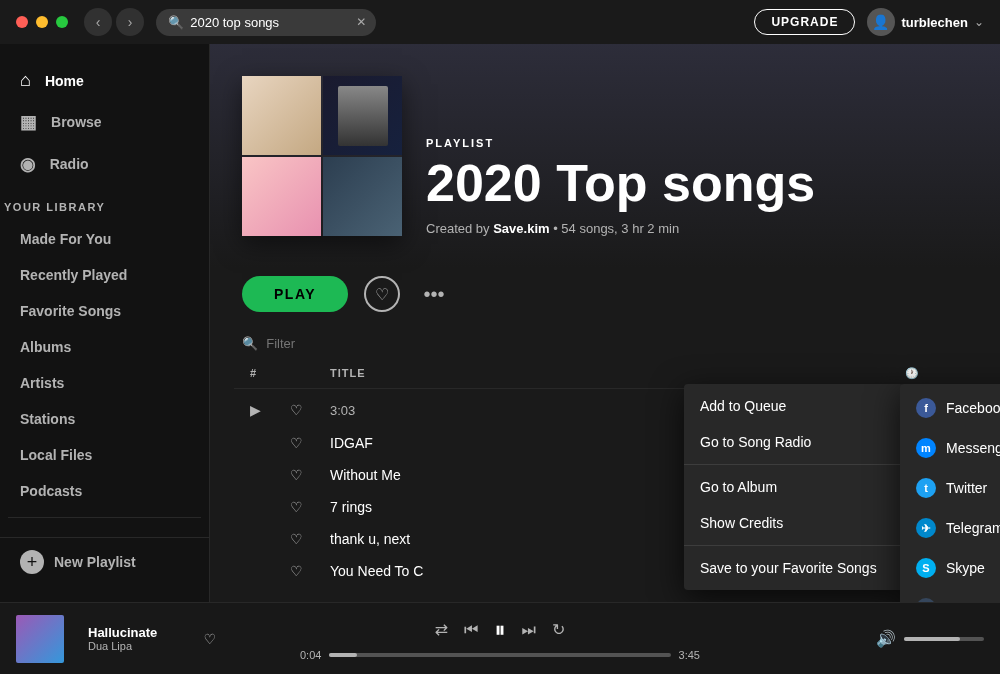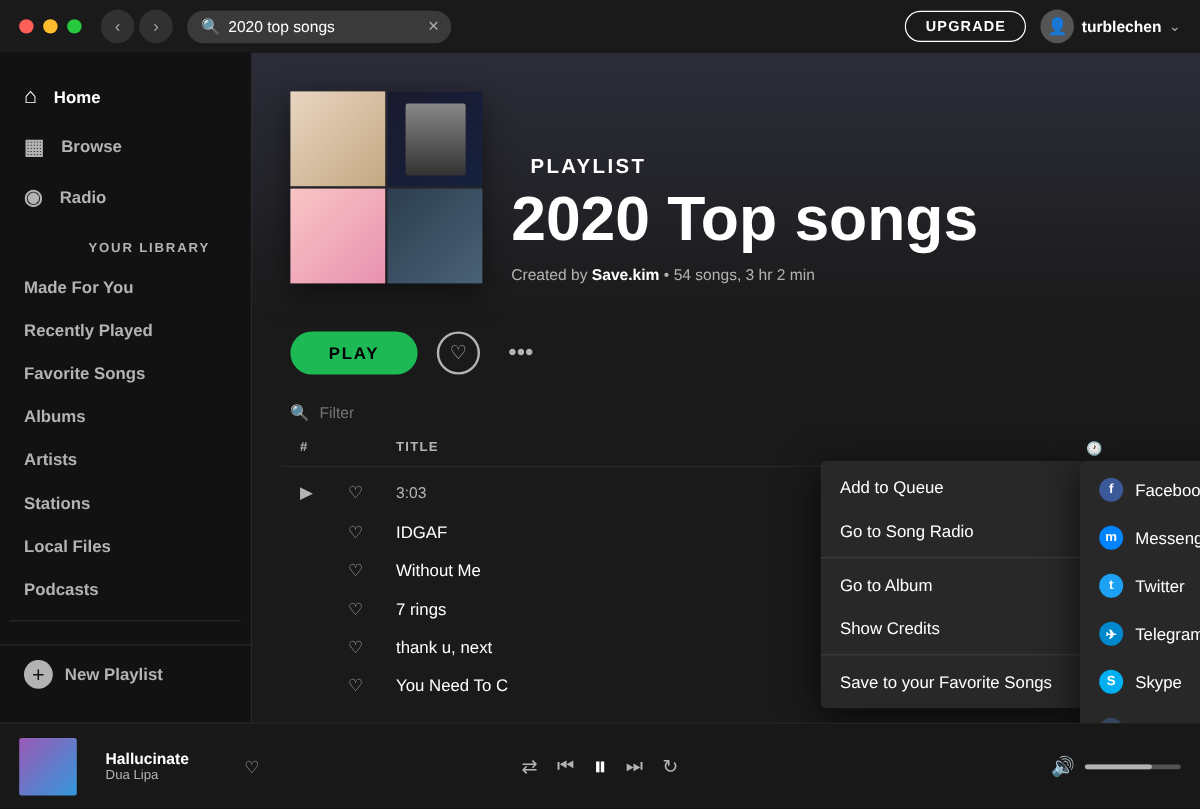--- a/index.html
+++ b/index.html
@@ -133,23 +133,22 @@
       font-weight: 600;
       color: #b3b3b3;
     }
     .sidebar-item.active { color: #fff; }
     .sidebar-icon { font-size: 18px; }
     .sidebar-section-label {
       font-size: 11px;
       font-weight: 700;
       letter-spacing: 1.5px;
       color: #b3b3b3;
-      padding: 16px 34px 8px;
+      padding: 16px 4px 8px;
       text-transform: uppercase;
-      text-align: right;
     }
     .sidebar-divider {
       height: 1px;
       background: #282828;
       margin: 8px 0;
     }
     .sidebar-scroll {
       flex: 1;
       overflow-y: auto;
       padding: 0 8px;
@@ -209,27 +208,26 @@
     .cover-cell {
       background: #555;
       overflow: hidden;
     }
     .cover-cell:nth-child(1) { background: linear-gradient(135deg, #e8d5c0, #c4a882); }
     .cover-cell:nth-child(2) { background: linear-gradient(135deg, #1a1a2e, #16213e); }
     .cover-cell:nth-child(3) { background: linear-gradient(135deg, #f9c5c5, #e891b0); }
     .cover-cell:nth-child(4) { background: linear-gradient(135deg, #2c3e50, #4a6274); }
     .playlist-info { flex: 1; }
     .playlist-type {
-      font-size: 17px;
+      font-size: 11px;
       font-weight: 700;
       letter-spacing: 2px;
       text-transform: uppercase;
       color: #fff;
       margin-bottom: 8px;
-      margin-left: 16px;
     }
     .playlist-title {
       font-size: 52px;
       font-weight: 900;
       color: #fff;
       line-height: 1;
       margin-bottom: 12px;
     }
     .playlist-meta {
       font-size: 13px;
@@ -645,20 +643,27 @@
     <span class="np-like">♡</span>
   </div>
   <div class="now-playing-center">
     <div class="np-controls">
       <button class="np-control-btn">⇄</button>
       <button class="np-control-btn">⏮</button>
       <button class="np-play-btn">⏸</button>
       <button class="np-control-btn">⏭</button>
       <button class="np-control-btn">↻</button>
     </div>
+    <div class="np-progress">
+      <span class="np-time">0:04</span>
+      <div class="np-bar">
+        <div class="np-bar-fill"></div>
+      </div>
+      <span class="np-time">3:45</span>
+    </div>
   </div>
   <div class="now-playing-right">
     <span class="np-vol-icon">🔊</span>
     <div class="np-vol-bar">
       <div class="np-vol-fill"></div>
     </div>
   </div>
 </div>
 
 </body></html>

